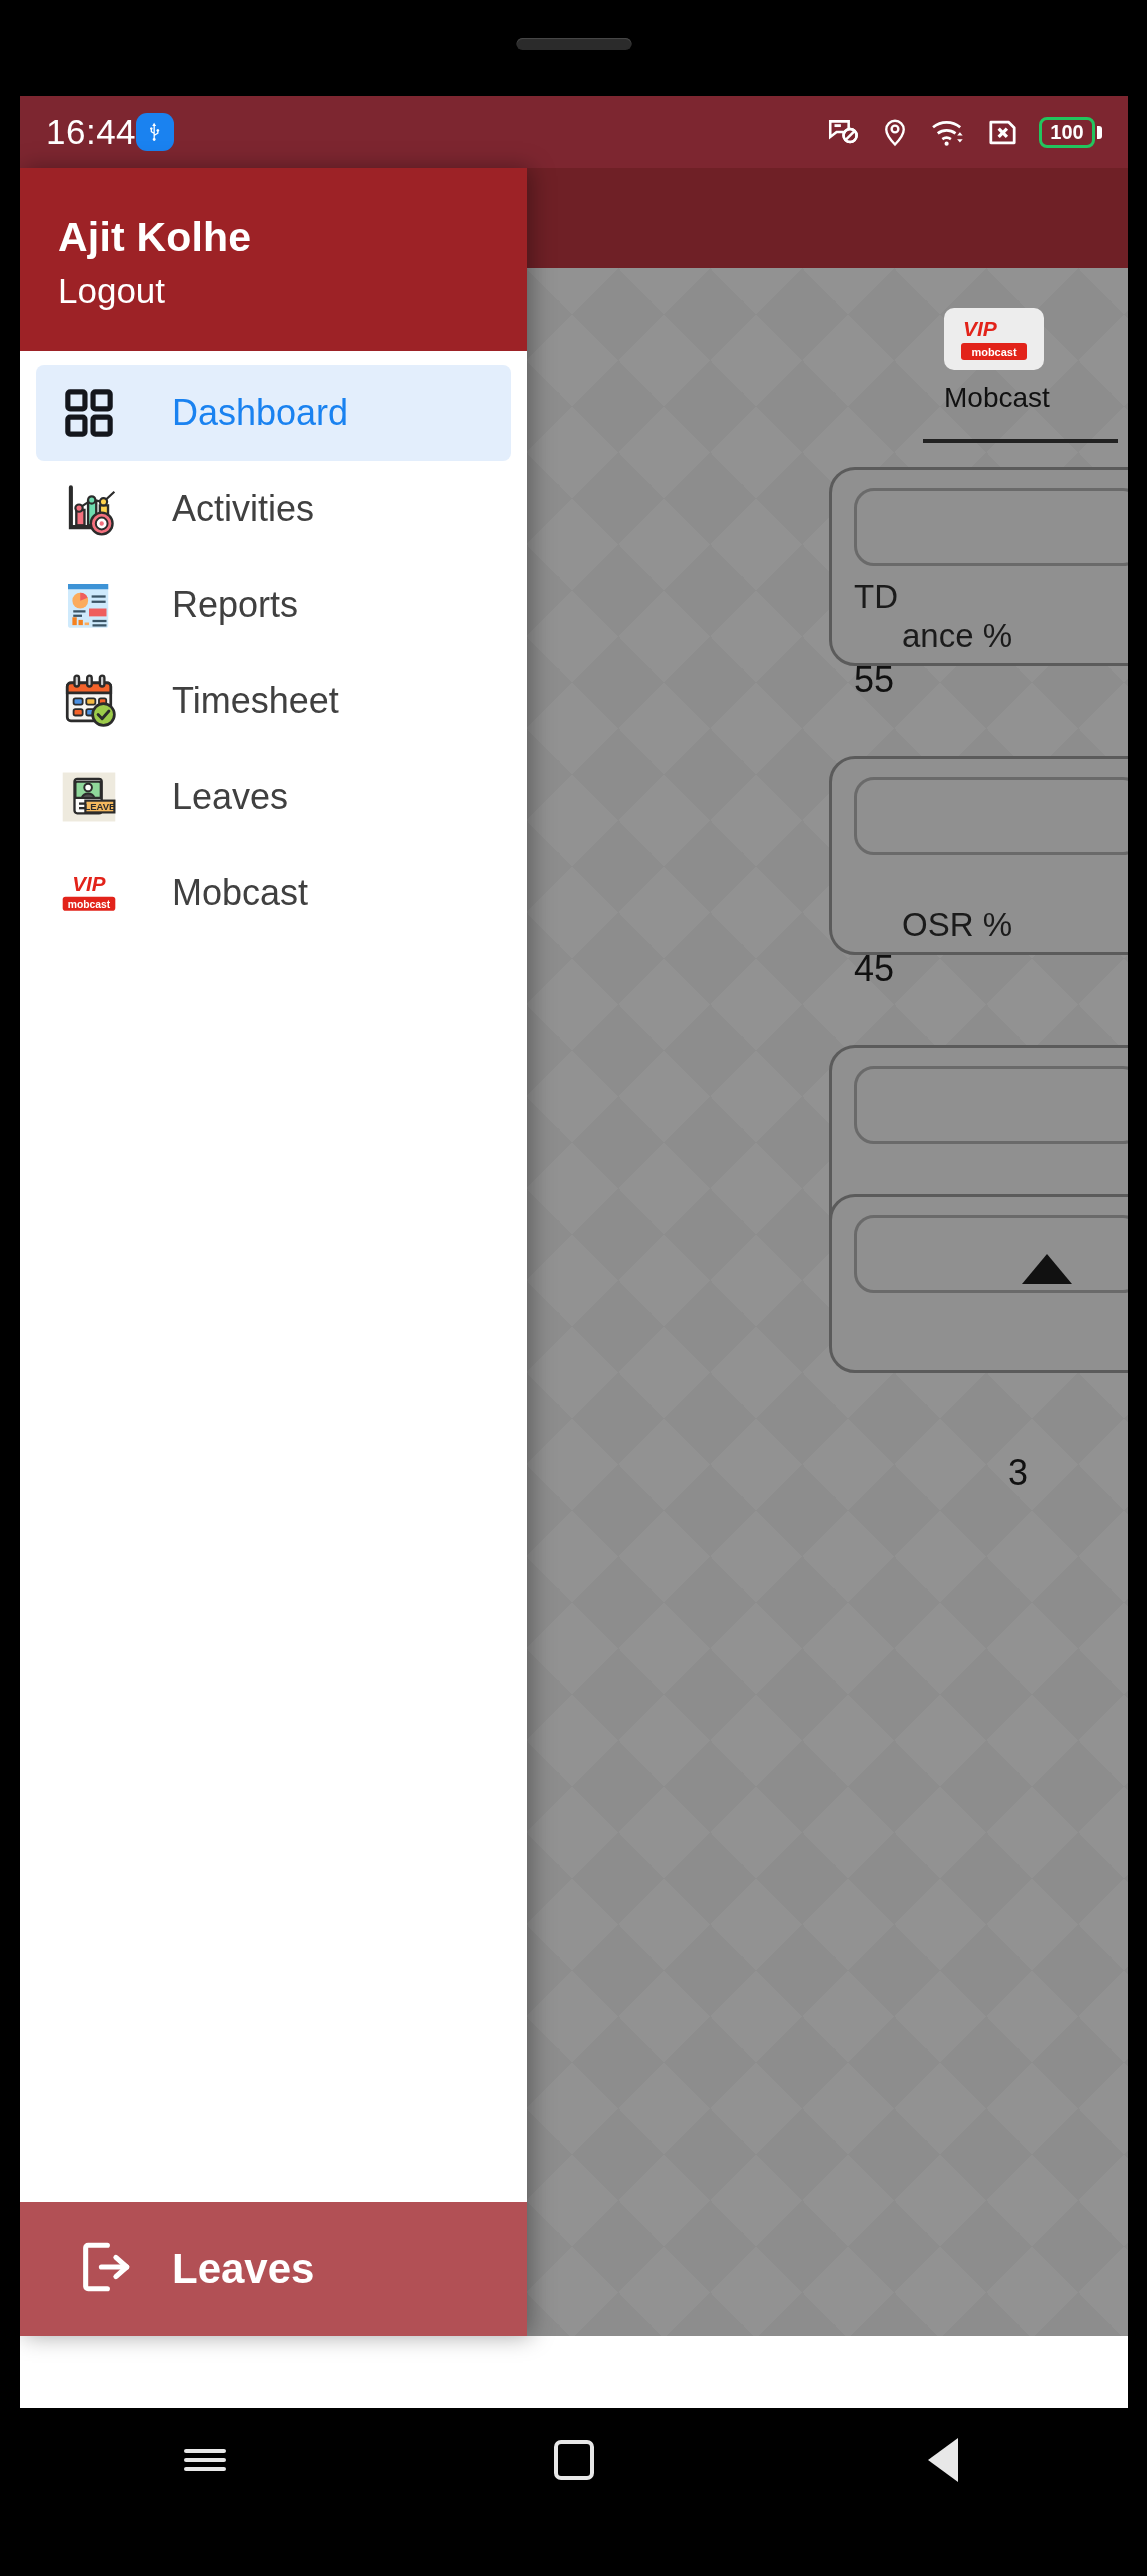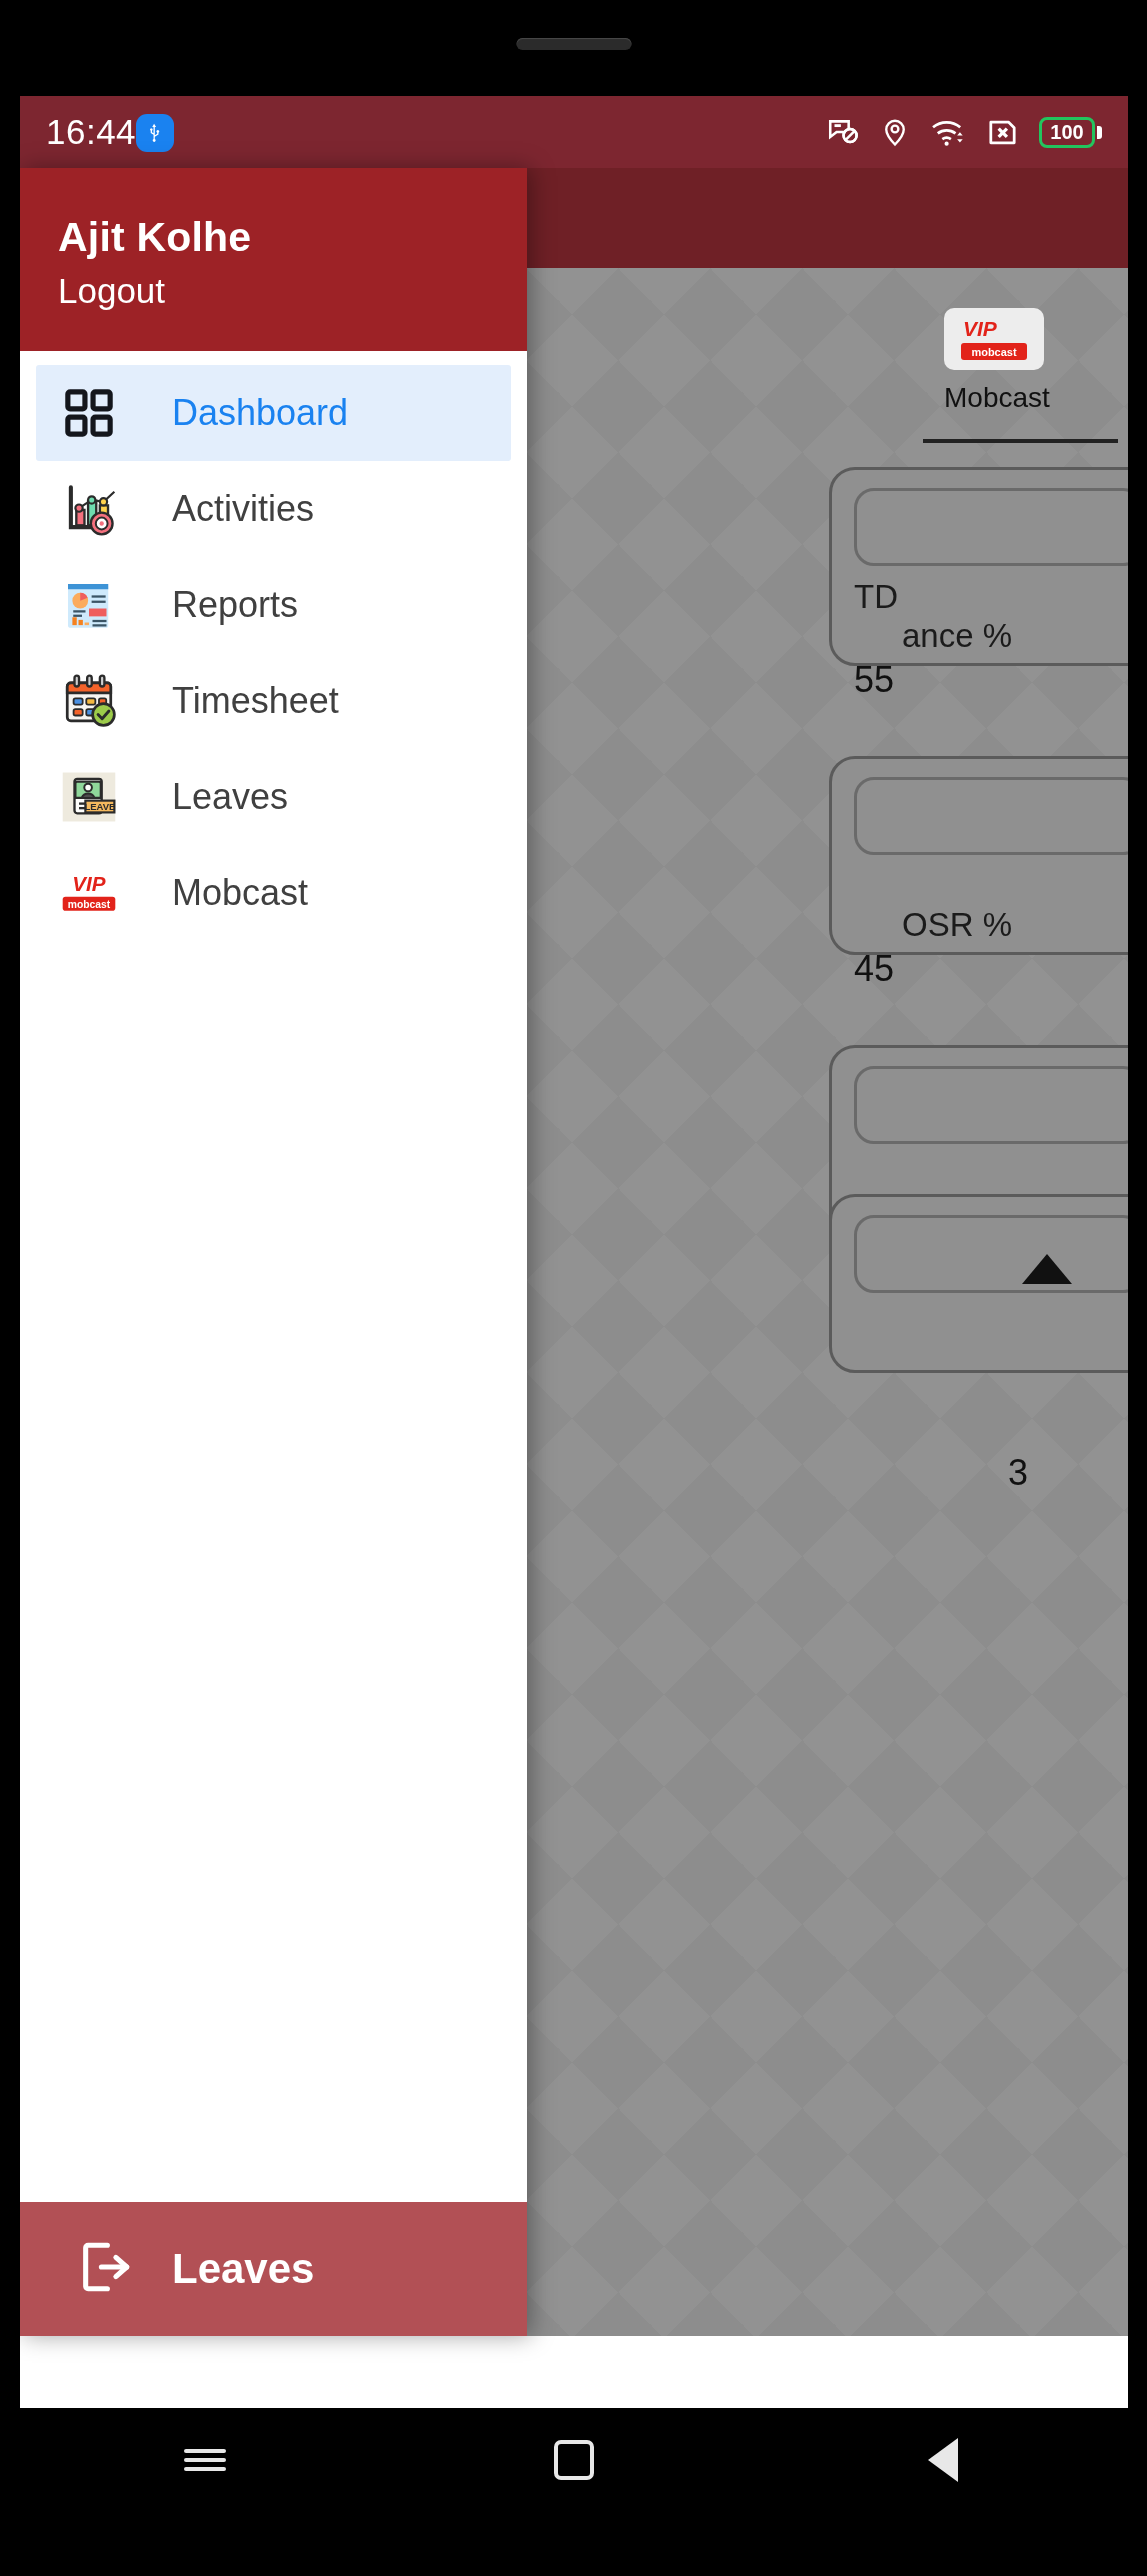--- a/index.html
+++ b/index.html
@@ -27,21 +27,21 @@
     background:#fff; overflow:hidden;
   }
 
   
   #statusbar {
     position:absolute; left:0; top:0; width:1108px; height:72px;
     background:#7d2630; color:#fff;
     display:flex; align-items:center; justify-content:space-between;
     padding:0 26px;
   }
-  .sb-left { display:flex; align-items:flex-end; }
+  .sb-left { display:flex; align-items:center; }
   #clock { font-size:35px; font-weight:400; letter-spacing:0.5px; }
   #usb-badge {
     width:38px; height:38px; border-radius:11px; background:#1a82f0;
     display:flex; align-items:center; justify-content:center;
   }
   .sb-right { display:flex; align-items:center; gap:20px; }
   .sb-right svg { display:block; }
   #batt {
     position:relative; display:flex; align-items:center;
   }
@@ -129,21 +129,21 @@
     background:#9d2226; color:#fff;
     padding:46px 38px 40px 38px;
   }
   #drawer-name { font-size:41px; font-weight:700; letter-spacing:0.2px; }
   #drawer-role { font-size:35px; font-weight:400; margin-top:10px; }
 
   #menu { flex:1; background:#fff; padding-top:14px; }
   .menu-item {
     display:flex; align-items:center;
     height:96px; margin:0 16px; padding:0 22px;
-    border-radius:3px;
+    border-radius:8px;
   }
   .menu-item.active { background:#e3eefc; }
   .mi-icon {
     width:62px; height:62px; flex:0 0 62px;
     display:flex; align-items:center; justify-content:center;
   }
   .mi-icon svg { display:block; }
   .mi-label {
     margin-left:52px; font-size:36px; color:#404040; font-weight:400;
   }

